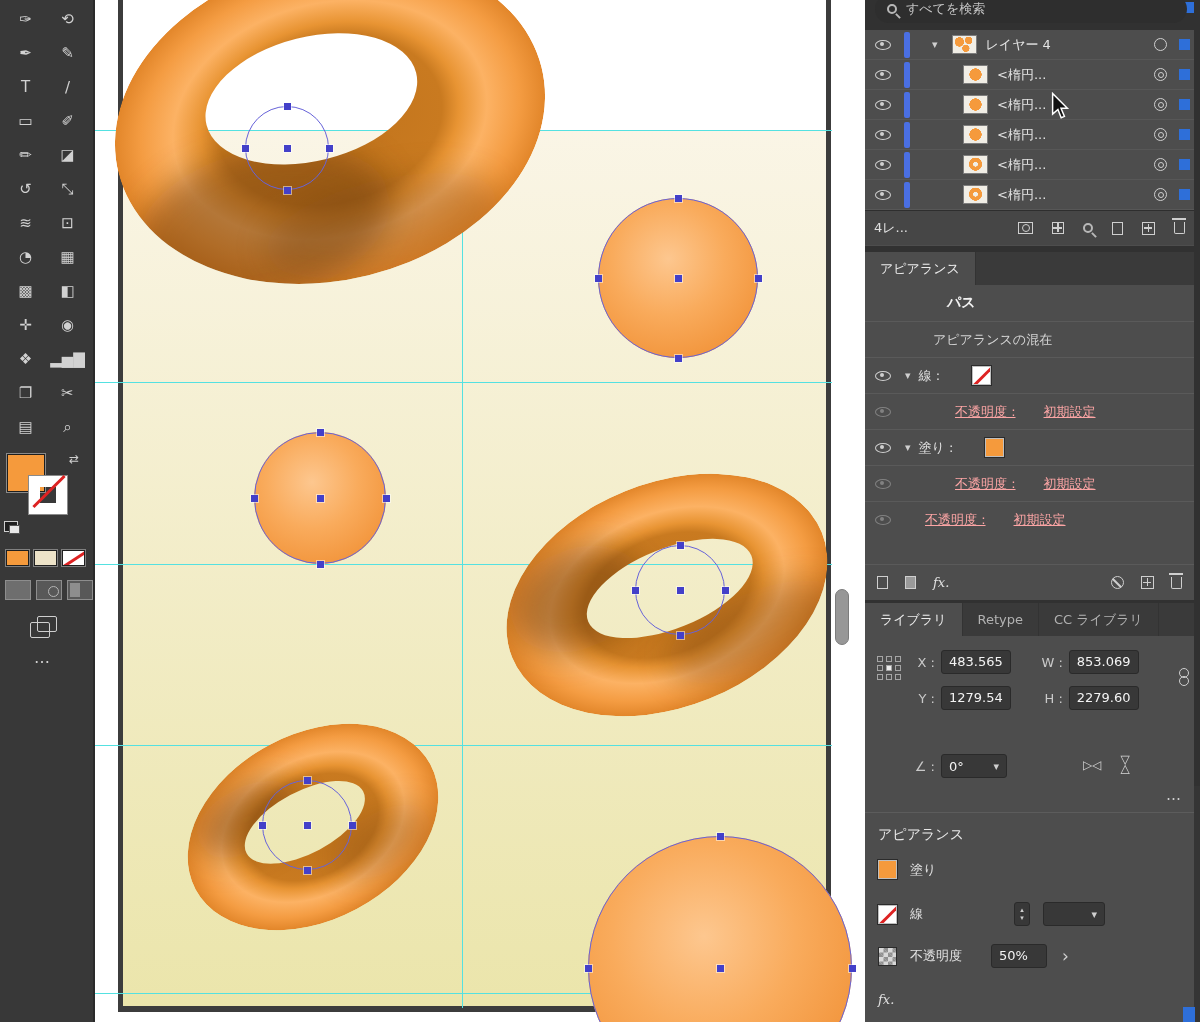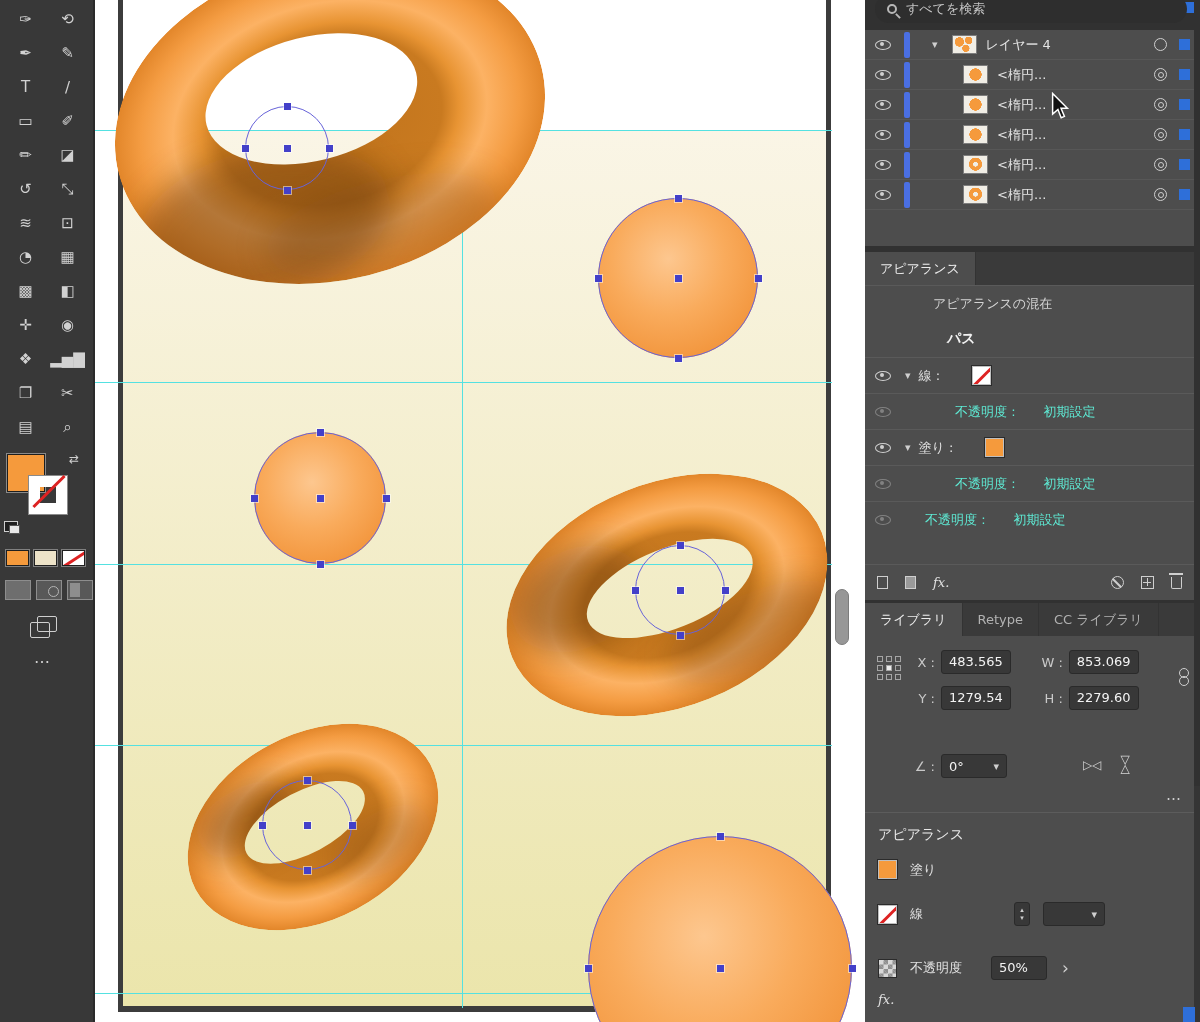--- a/index.html
+++ b/index.html
@@ -140,21 +140,21 @@
   .r-path { font-weight:bold; color:#f2f2f2; padding-left:82px; font-size:14px; }
   .r-mixed { color:#d4d4d4; padding-left:68px; }
   .arow .chev { margin-left:14px; }
   .alabel { margin-left:8px; color:#e2e2e2; }
   .swatch { width:19px; height:19px; border:1px solid #bfbfbf; outline:1px solid #2b2b2b; flex:none; }
   .swatch.orange { background:#F59A3C; }
   .swatch.slash { background:#fff; position:relative; overflow:hidden; }
   .swatch.slash::after { content:""; position:absolute; left:-3px; top:8px; width:26px; height:3px;
     background:#d22; transform:rotate(-45deg); }
   .arow .swatch { margin-left:32px; }
-  .alink, .avalue { color:#5eead4; }
+  .alink, .avalue { text-decoration:underline; color:#fca5a5; }
   .arow .alink { margin-left:64px; }
   .arow.less .alink { margin-left:34px; }
   .arow .avalue { margin-left:28px; }
   .afooter { position:absolute; bottom:0; left:0; right:0; height:36px; display:flex; align-items:center;
     padding:0 12px; gap:17px; border-top:1px solid #5a5a5a; background:#4d4d4d; }
   .afooter .spacer { flex:1; }
   .fx { font-style:italic; color:#e0e0e0; font-family:"DejaVu Serif","Liberation Serif",serif; }
 
   
   .pbody { position:relative; height:386px; }
@@ -432,28 +432,38 @@
           </div>
           <div class="lrow item">
             <span class="eye"></span>
             <span class="rowbar"></span>
             <span class="thumb torus"></span>
             <span class="llabel">&lt;楕円...</span>
             <span class="ring double"></span>
             <span class="blue-sq"></span>
           </div>
         </div>
+      <div class="lfooter">
+        <span class="count">4レ...</span>
+        <span class="spacer"></span>
+        <span class="i-mask"></span>
+        <span class="i-grid4"></span>
+        <span class="i-search"></span>
+        <span class="i-doc"></span>
+        <span class="i-plus-square"></span>
+        <span class="i-trash"></span>
+      </div>
     </div>
 
     <div class="panel p-app">
       <div class="tabbar">
         <div class="tab">アピアランス</div>
       </div>
+      <div class="arow first r-path">パス</div>
       <div class="arow r-mixed">アピアランスの混在</div>
-      <div class="arow first r-path">パス</div>
       <div class="arow">
         <span class="eye"></span>
         <span class="chev">▾</span>
         <span class="alabel">線 :</span>
         <span class="swatch slash"></span>
       </div>
       <div class="arow">
         <span class="eye dim"></span>
         <span class="alink">不透明度 :</span>
         <span class="avalue">初期設定</span>
@@ -541,21 +551,21 @@
           <span class="plabel">線</span>
           <span class="stepper" style="margin-left:78px">
             <span>▴</span>
             <span>▾</span>
           </span>
           <span class="dd" style="min-width:62px">
             <span></span>
             <span class="chev">▾</span>
           </span>
         </div>
-        <div class="prow" style="top:320px">
+        <div class="prow" style="top:308px">
           <span class="checker"></span>
           <span class="plabel">不透明度</span>
           <span class="val" style="min-width:56px;margin-left:16px">50%</span>
           <span class="opchev">›</span>
         </div>
         <div class="prow" style="top:356px">
           <span class="fx">fx.</span>
         </div>
       </div>
     </div>

